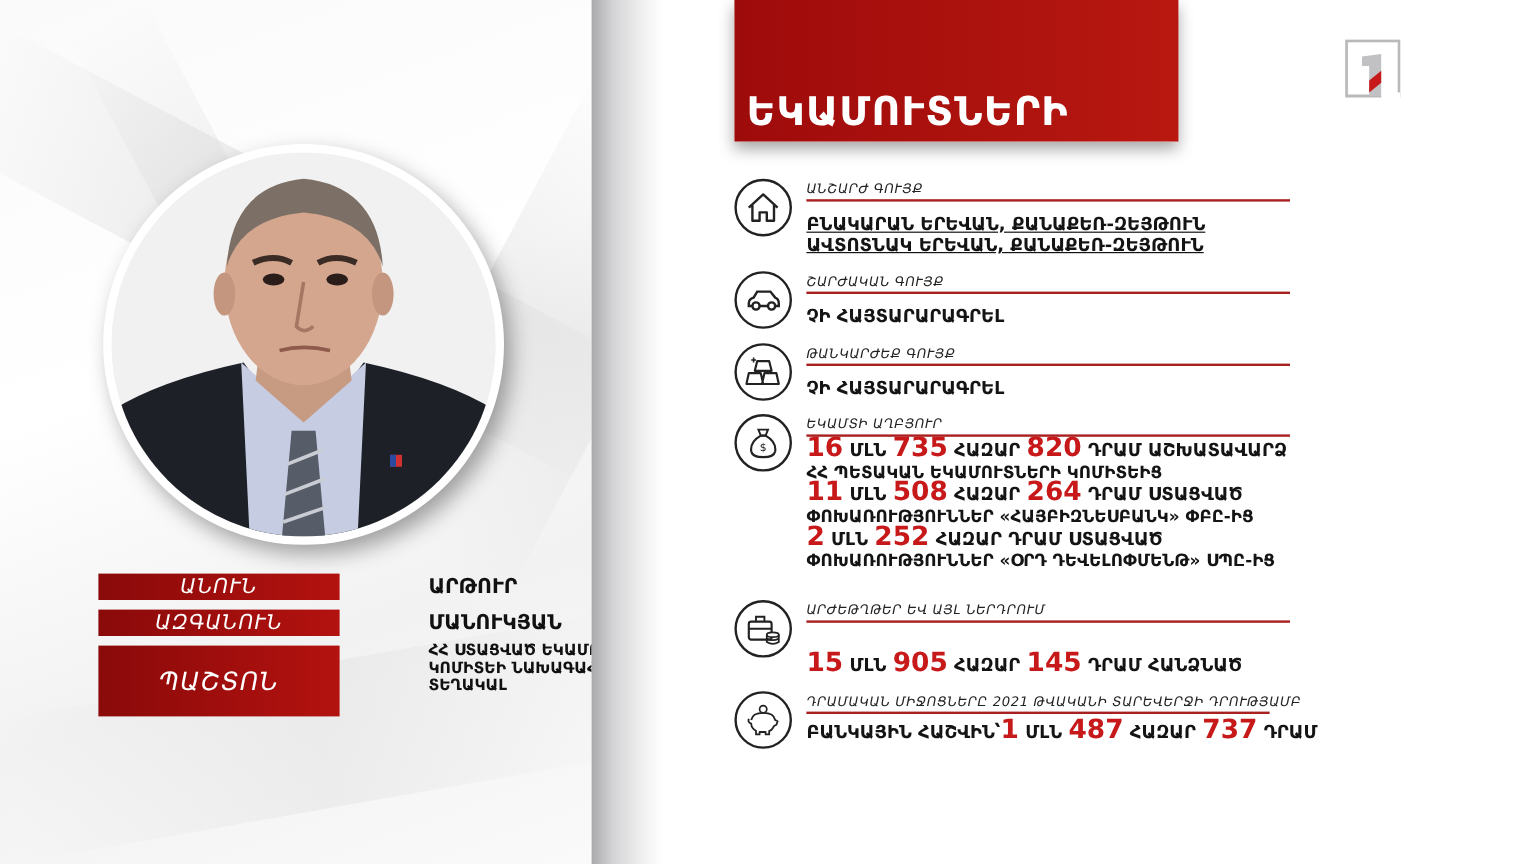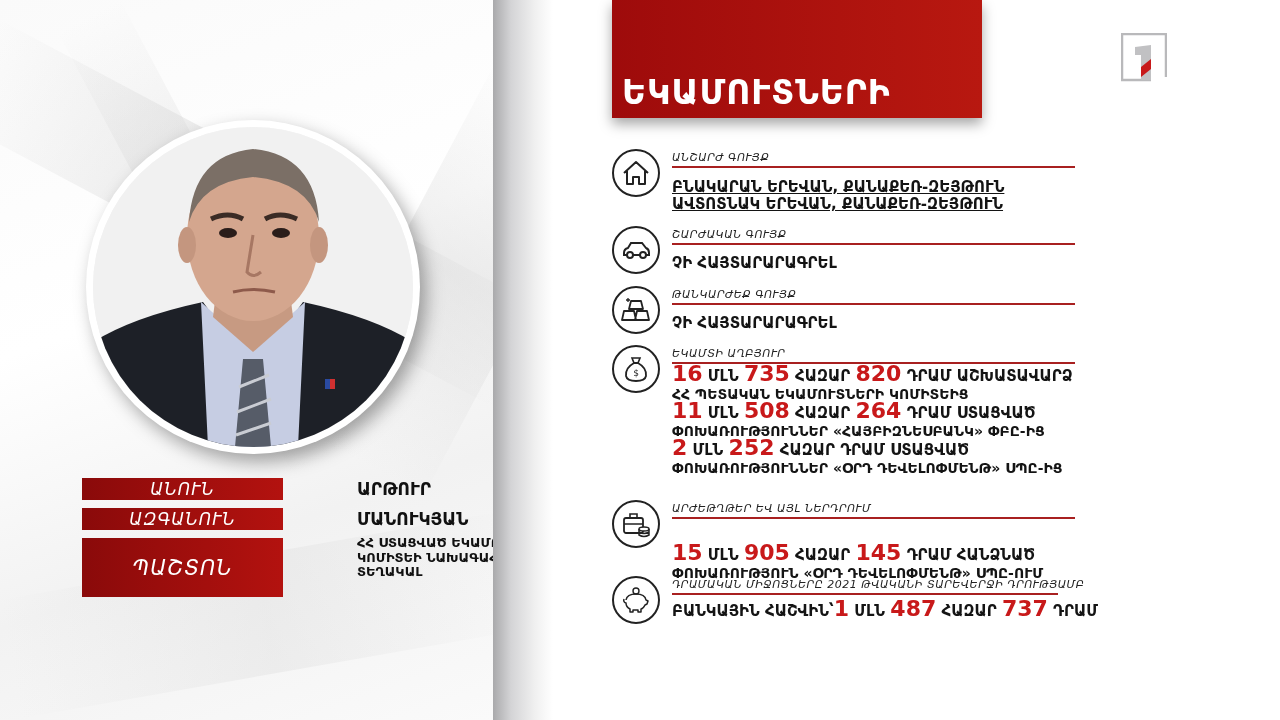--- a/index.html
+++ b/index.html
@@ -200,21 +200,20 @@
         <rect x="3" y="9" width="19" height="15" rx="2" fill="none" stroke="#222" stroke-width="1.8"></rect>
         <path d="M9 9 L9 5 L16 5 L16 9 M3 15 L22 15" fill="none" stroke="#222" stroke-width="1.6"></path>
         <ellipse cx="23" cy="20" rx="5" ry="2" fill="#fff" stroke="#222" stroke-width="1.5"></ellipse>
         <path d="M18 20 L18 26 Q23 29 28 26 L28 20 M18 23 Q23 26 28 23" fill="none" stroke="#222" stroke-width="1.5"></path>
       </svg>
   </div>
   <div class="sec-label">ԱՐԺԵԹՂԹԵՐ ԵՎ ԱՅԼ ՆԵՐԴՐՈՒՄ</div>
   <div class="sec-line"></div>
   <div class="sec-body" style="top:20px;margin-top:24px;">
     <div style="height:22px;"><span class="big">15</span> <span>ՄԼՆ</span> <span class="big">905</span> <span>ՀԱԶԱՐ</span> <span class="big">145</span> <span>ԴՐԱՄ ՀԱՆՁՆԱԾ</span></div>
-    <div class="line-sm">ՓՈԽԱՌՈՒԹՅՈՒՆ «ՕՐԴ ԴԵՎԵԼՈՓՄԵՆԹ» ՍՊԸ-ՈՒՄ</div>
   </div>
 </div>
 
 <div class="section" style="top:576px;">
   <div class="icon-circle">
     <svg viewBox="0 0 30 30">
         <circle cx="15" cy="6" r="3" fill="none" stroke="#222" stroke-width="1.4"></circle>
         <path d="M5 15 Q6 9 15 9 Q24 9 25 15 L27 16 L26 19 L24 20 Q22 24 20 24 L20 27 L17 27 L17 25 L12 25 L12 27 L9 27 L9 24 Q5 22 5 18 Q2 17 3 14" fill="none" stroke="#222" stroke-width="1.5" stroke-linejoin="round"></path>
       </svg>
   </div>

